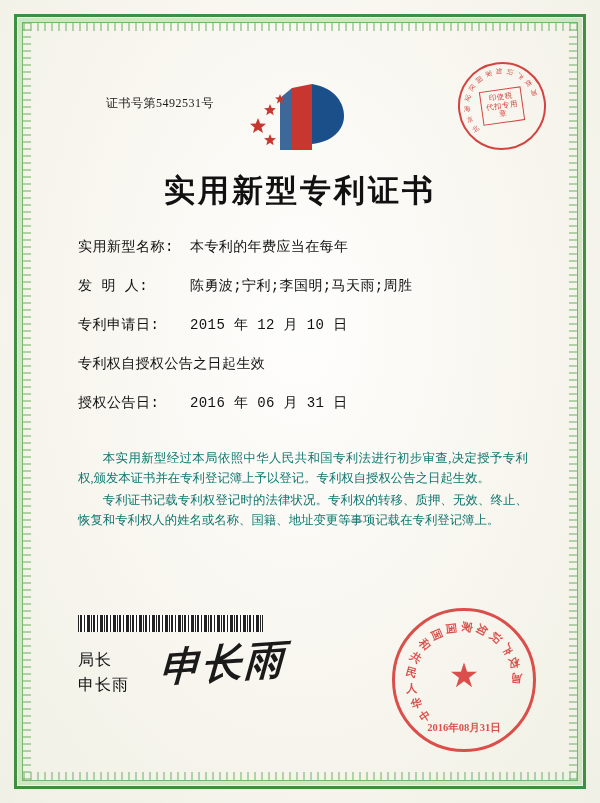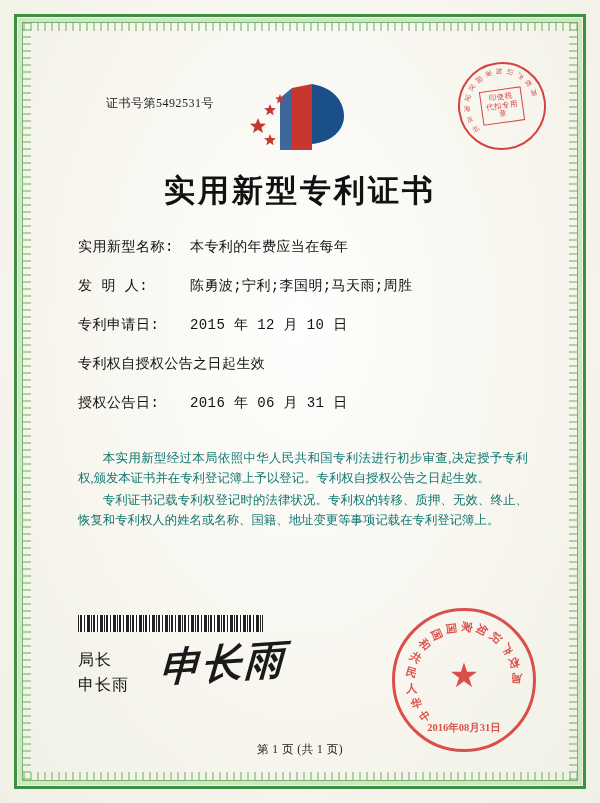--- a/index.html
+++ b/index.html
@@ -355,16 +355,15 @@
         <span style="transform:rotate(28deg) translate(0,-58px) rotate(90deg)">知</span>
         <span style="transform:rotate(45deg) translate(0,-58px) rotate(90deg)">识</span>
         <span style="transform:rotate(62deg) translate(0,-58px) rotate(90deg)">产</span>
         <span style="transform:rotate(79deg) translate(0,-58px) rotate(90deg)">权</span>
         <span style="transform:rotate(96deg) translate(0,-58px) rotate(90deg)">局</span>
       </div>
       <div class="star">★</div>
       <div class="seal-date">2016年08月31日</div>
     </div>
 
-    <div class="footer">第 1 页 (共 1 页)</div>
 
   </div>
 </div>
 
 </body></html>

